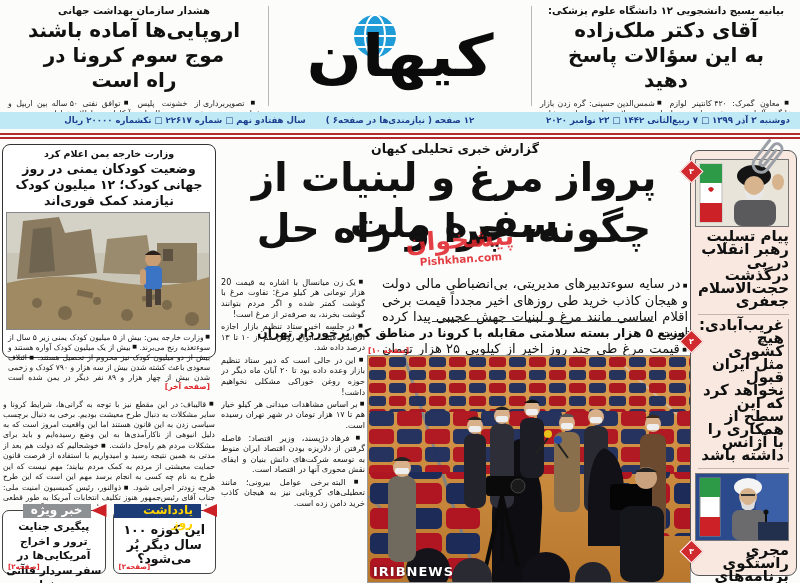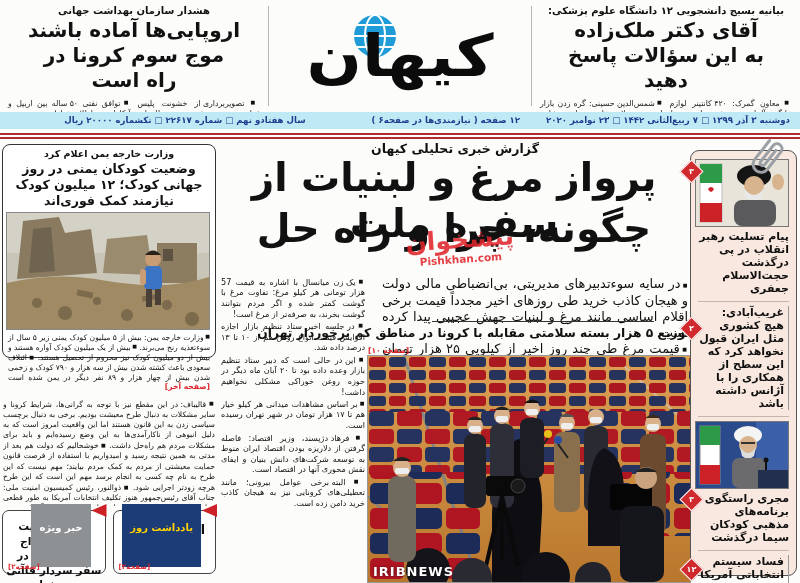--- a/index.html
+++ b/index.html
@@ -45,34 +45,34 @@
         padding:2px 5px;box-sizing:border-box;background:#fff;}
   .ybox-hdr{text-align:center;font-size:9.5px;font-weight:bold;padding:1px 0 2px;}
   .ybox-headline{text-align:center;font-size:12.5px;font-weight:700;line-height:16px;}
   .yphoto{width:202px;height:116px;margin:3px auto 2px;border:1px solid #888;overflow:hidden;}
   .ybullets{font-size:7.6px;line-height:9.8px;text-align:justify;}
   .qhead{top:362px;left:2px;width:214px;text-align:center;font-size:12.3px;font-weight:900;line-height:16px;}
   .qparas{top:398px;left:3px;width:212px;height:108px;font-size:7.6px;line-height:10.1px;
           text-align:justify;overflow:hidden;}
   .boxes{top:510px;left:2px;width:214px;display:flex;gap:7px;}
   .tbox{flex:1;border:1.5px solid #444;border-radius:7px;position:relative;height:62px;background:#fff;}
-  .tbox-tab{position:absolute;top:-7px;right:14px;height:29px;line-height:13px;padding:17px 8px;
-            font-size:10px;font-weight:bold;}
+  .tbox-tab{position:absolute;top:-7px;right:14px;height:14px;line-height:13px;padding:0 8px;
+            font-size:12px;font-weight:bold;}
   .tab-arrow{position:absolute;top:-7px;right:-2px;width:15px;height:13px;background:#cc2127;
              clip-path:polygon(100% 0,100% 100%,0 50%);}
   .tbox-text{margin-top:9px;text-align:center;font-weight:900;font-size:10.8px;line-height:14.5px;padding:0 3px;}
   .tbox-pref{position:absolute;left:5px;bottom:2px;font-size:7px;}
   .tab-gray{background:#8e9193;color:#fff;}
   .tab-navy{background:#1c3c77;color:#ffd200;}
   
   .sidebar{top:150px;left:690px;width:107px;height:426px;background:#f8e8df;border:1px solid #555;
            border-radius:9px;box-sizing:border-box;padding:8px 7px 4px;}
   .clip{top:134px;left:744px;z-index:7;}
   .sitem{position:relative;margin-bottom:6px;}
-  .sitem-text{font-size:11px;font-weight:bold;line-height:13px;text-align:right;color:#101010;}
+  .sitem-text{font-size:15px;font-weight:bold;line-height:13px;text-align:right;color:#101010;}
   .sep{border-top:1px solid #c7b5ab;margin:4px 0;}
   .sphoto{width:92px;height:66px;margin:0 auto 3px;border:1px solid #777;overflow:hidden;background:#fff;}
   .diamond{position:absolute;left:-15px;top:4px;width:15px;height:15px;background:#d02a2e;
            transform:rotate(45deg);border:1px solid #fff;z-index:8;}
   .diamond span{position:absolute;inset:0;transform:rotate(-45deg);color:#fff;font-size:8px;
                 font-weight:bold;text-align:center;line-height:15px;}
   .vline{border-right:1px solid #999;padding-right:4px;}
 </style>
 </head>
 <body>
@@ -116,21 +116,21 @@
 
       </div>
     </div>
   </div>
 
   <div class="abs vdiv" style="left:268px;"></div>
   <div class="abs vdiv" style="left:531px;"></div>
 
   <div class="abs bluebar">
     <span class="abs" style="left:60px;width:250px;text-align:center;">سال هفتادو نهم □ شماره ۲۲۶۱۷ □ تکشماره ۲۰۰۰۰ ریال</span>
-    <span class="abs" style="left:280px;width:240px;text-align:right;">۱۲ صفحه ( نیازمندی‌ها در صفحه۶ )</span>
+    <span class="abs" style="left:280px;width:240px;text-align:center;">۱۲ صفحه ( نیازمندی‌ها در صفحه۶ )</span>
     <span class="abs" style="right:10px;">دوشنبه ۳ آذر ۱۳۹۹ □ ۷ ربیع‌الثانی ۱۴۴۲ □ ۲۳ نوامبر ۲۰۲۰</span>
   </div>
   <div class="abs redrule"></div>
 
   <div class="abs main-h1">پرواز مرغ و لبنیات از سفره ملت</div>
   <div class="abs main-kicker">گزارش خبری تحلیلی کیهان</div>
   <div class="abs main-h2">چگونه، چرا و راه حل</div>
   <div class="abs wmark">
     <div class="fa">پیشخوان</div>
     <div class="en">Pishkhan.com</div>
@@ -138,21 +138,21 @@
 
   <div class="abs lead-right">
     <div class="b-item">در سایه سوءتدبیرهای مدیریتی، بی‌انضباطی مالی دولت و هیجان کاذب خرید طی روزهای اخیر مجدداً قیمت برخی اقلام اساسی مانند مرغ و لبنیات جهش عجیبی پیدا کرده است.</div>
     <div class="b-item">قیمت مرغ طی چند روز اخیر از کیلویی ۲۵ هزار تومان به ۳۵ هزار و ۵۰۰ تومان افزایش یافت تا حدود ۴۲ درصد گران شده باشد!</div>
   </div>
   <div class="abs lead-hr"></div>
   <div class="abs subhead">توزیع ۵ هزار بسته سلامتی مقابله با کرونا در مناطق کم برخوردار تهران</div>
   <div class="abs subpref pref">[صفحه ۱۰]</div>
 
   <div class="abs ancol">
-    <div class="b-item">یک زن میانسال با اشاره به قیمت 57 هزار تومانی هر کیلو مرغ: تفاوت مرغ با گوشت کمتر شده و اگر مردم بتوانند گوشت بخرند، به صرفه‌تر از مرغ است!</div>
+    <div class="b-item">یک زن میانسال با اشاره به قیمت 20 هزار تومانی هر کیلو مرغ: تفاوت مرغ با گوشت کمتر شده و اگر مردم بتوانند گوشت بخرند، به صرفه‌تر از مرغ است!</div>
     <div class="b-item">در جلسه اخیر ستاد تنظیم بازار اجازه افزایش قیمت انواع روغن هم از ۱۰ تا ۱۳ درصد داده شد.</div>
     <div class="b-item">این در حالی است که دبیر ستاد تنظیم بازار وعده داده بود تا ۲۰ آبان ماه دیگر در حوزه روغن خوراکی مشکلی نخواهیم داشت!</div>
     <div class="b-item">بر اساس مشاهدات میدانی هر کیلو خیار هم تا ۱۷ هزار تومان در شهر تهران رسیده است.</div>
     <div class="b-item">فرهاد دژپسند، وزیر اقتصاد: فاصله گرفتن از دلاریزه بودن اقتصاد ایران منوط به توسعه شرکت‌های دانش بنیان و ایفای نقش محوری آنها در اقتصاد است.</div>
     <div class="b-item">البته برخی عوامل بیرونی؛ مانند تعطیلی‌های کرونایی نیز به هیجان کاذب خرید دامن زده است.</div>
 
   </div>
 
   <div class="abs photo">
     <svg width="322" height="226" viewBox="0 0 322 226">

